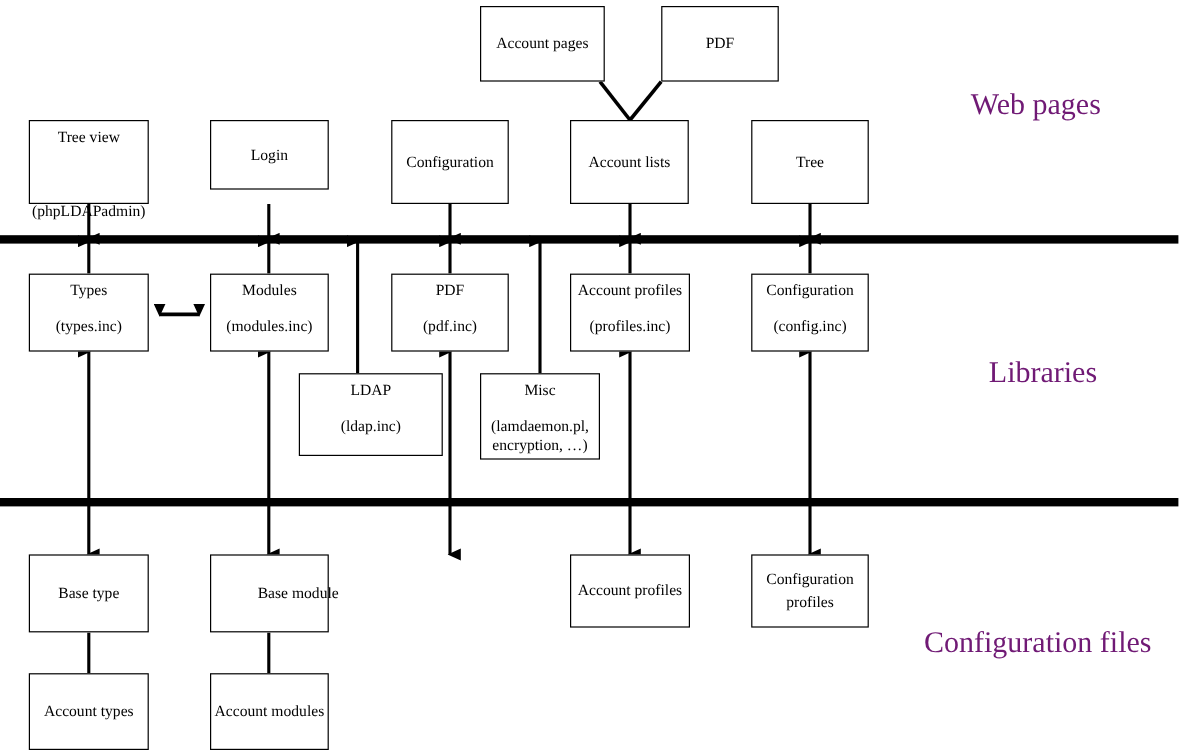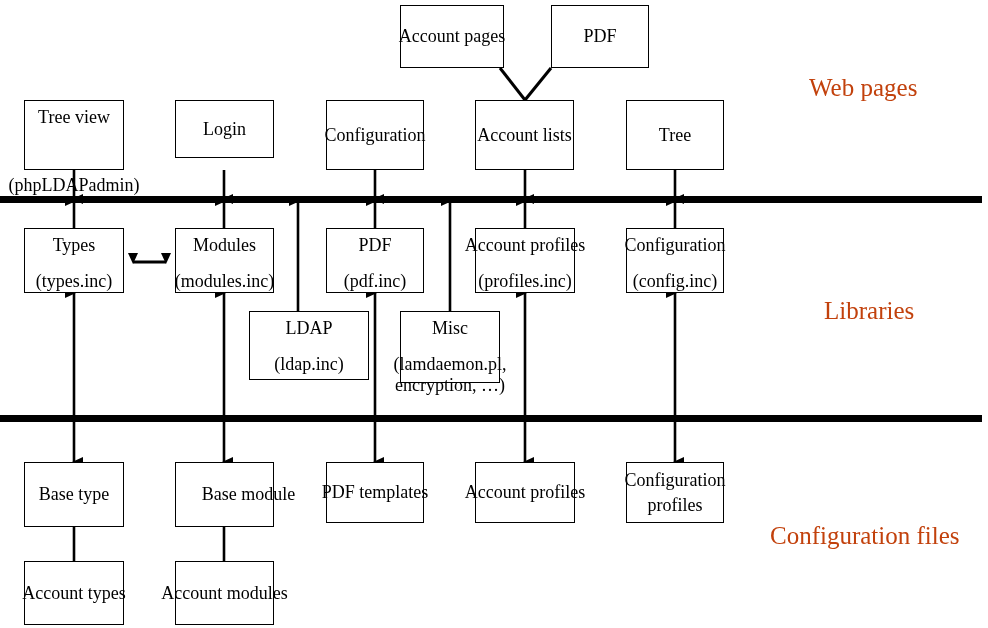--- a/index.html
+++ b/index.html
@@ -26,39 +26,39 @@
   .node {
     position: absolute;
     box-sizing: border-box;
     border: 1px solid #000000;
     background: #ffffff;
     display: flex;
     flex-direction: column;
     align-items: center;
     justify-content: center;
     font-family: "Liberation Serif", "DejaVu Serif", serif;
-    font-size: 18px;
+    font-size: 13px;
     color: #000000;
     line-height: 1.25;
     text-align: center;
     white-space: nowrap;
   }
   .node .l1 { display: block; }
   .node .l2 { display: block; margin-top: 17px; }
   .node.two-line-tight .l2 { margin-top: 2px; }
   .node.topline {
     justify-content: flex-start;
     padding-top: 5px;
   }
   .node.topline .l2 { margin-top: 14px; line-height: 1.2; }
   .zone-label {
     position: absolute;
     font-family: "Liberation Serif", "DejaVu Serif", serif;
     font-size: 25px;
-    color: #c2410c;
+    color: #701a75;
     white-space: nowrap;
   }
 </style>
 </head>
 <body>
 
 <div id="diagram">
 
   <svg class="layer" viewBox="0 0 988 628">
     <defs>
@@ -191,23 +191,20 @@
   </div>
 
   <div class="node" style="left:24px; top:462px; width:100px; height:65px;">
     <span class="l1">Base type</span>
   </div>
 
   <div class="node" style="left:175px; top:462px; width:99px; height:65px;padding-left:48px;">
     <span class="l1">Base module</span>
   </div>
 
-  <div class="node" style="left:326px; top:462px; width:98px; height:61px;">
-    <span class="l1">PDF templates</span>
-  </div>
 
   <div class="node" style="left:475px; top:462px; width:100px; height:61px;">
     <span class="l1">Account profiles</span>
   </div>
 
   <div class="node two-line-tight" style="left:626px; top:462px; width:98px; height:61px;">
     <span class="l1">Configuration</span>
     <span class="l2">profiles</span>
   </div>
 

